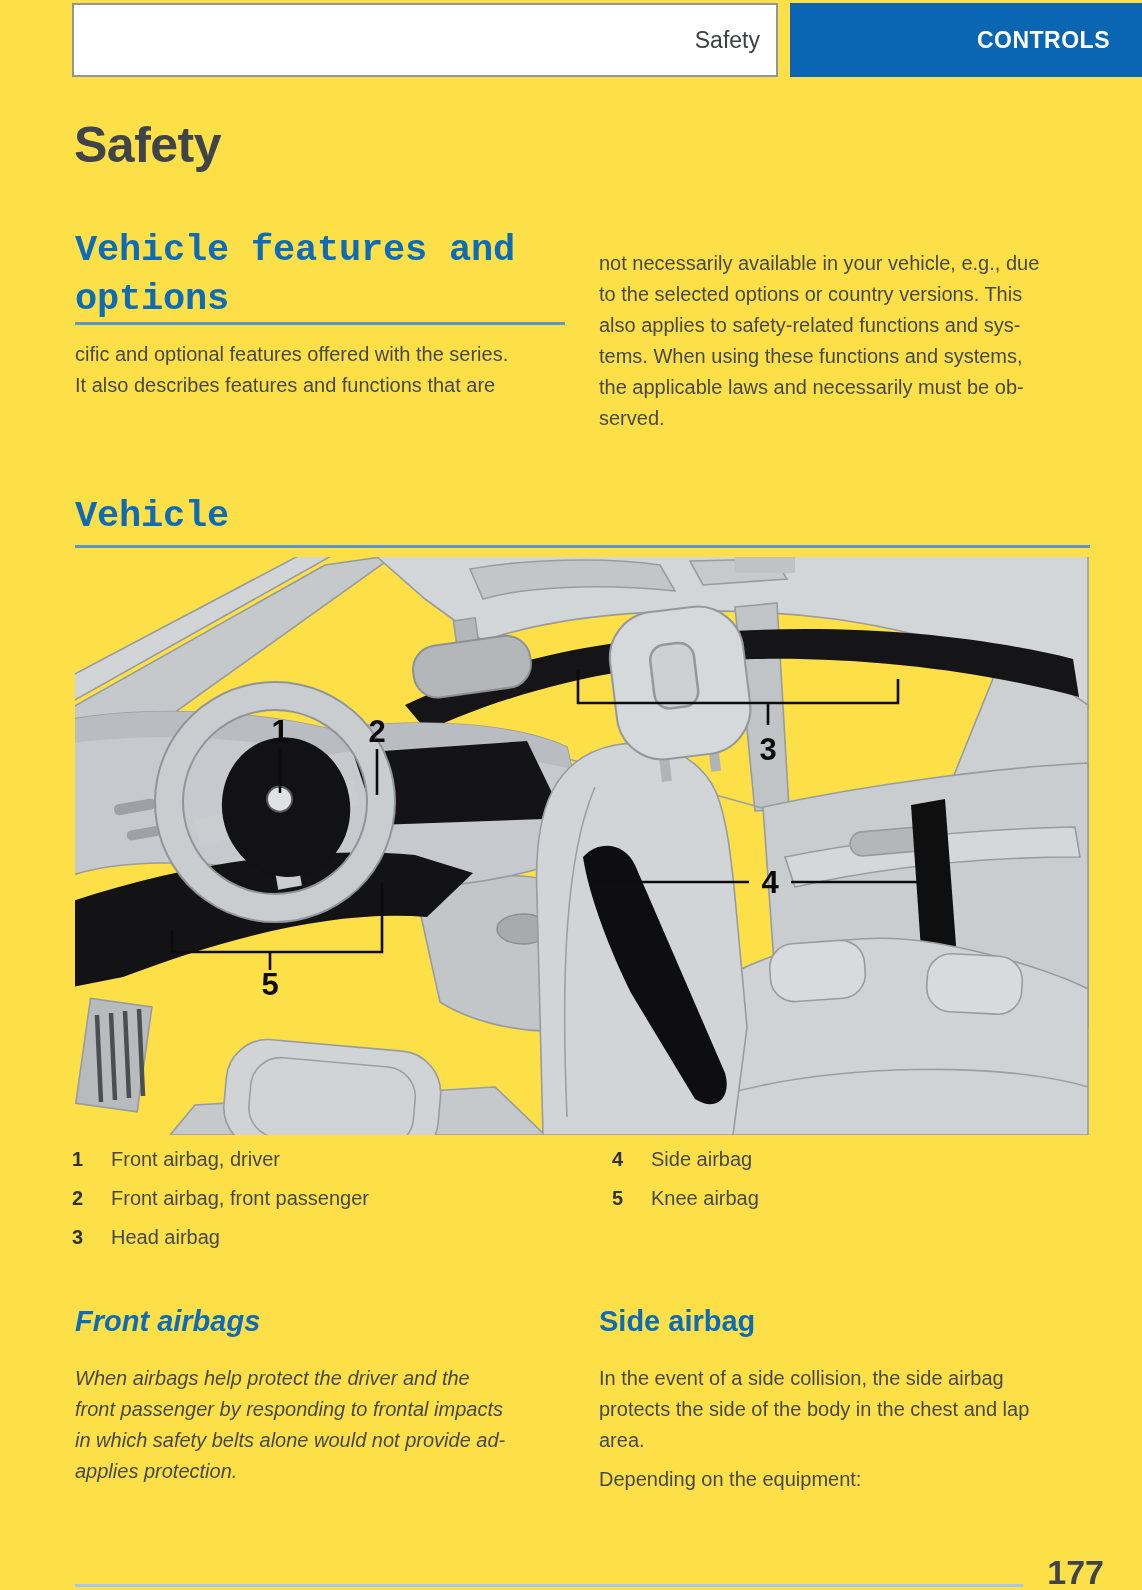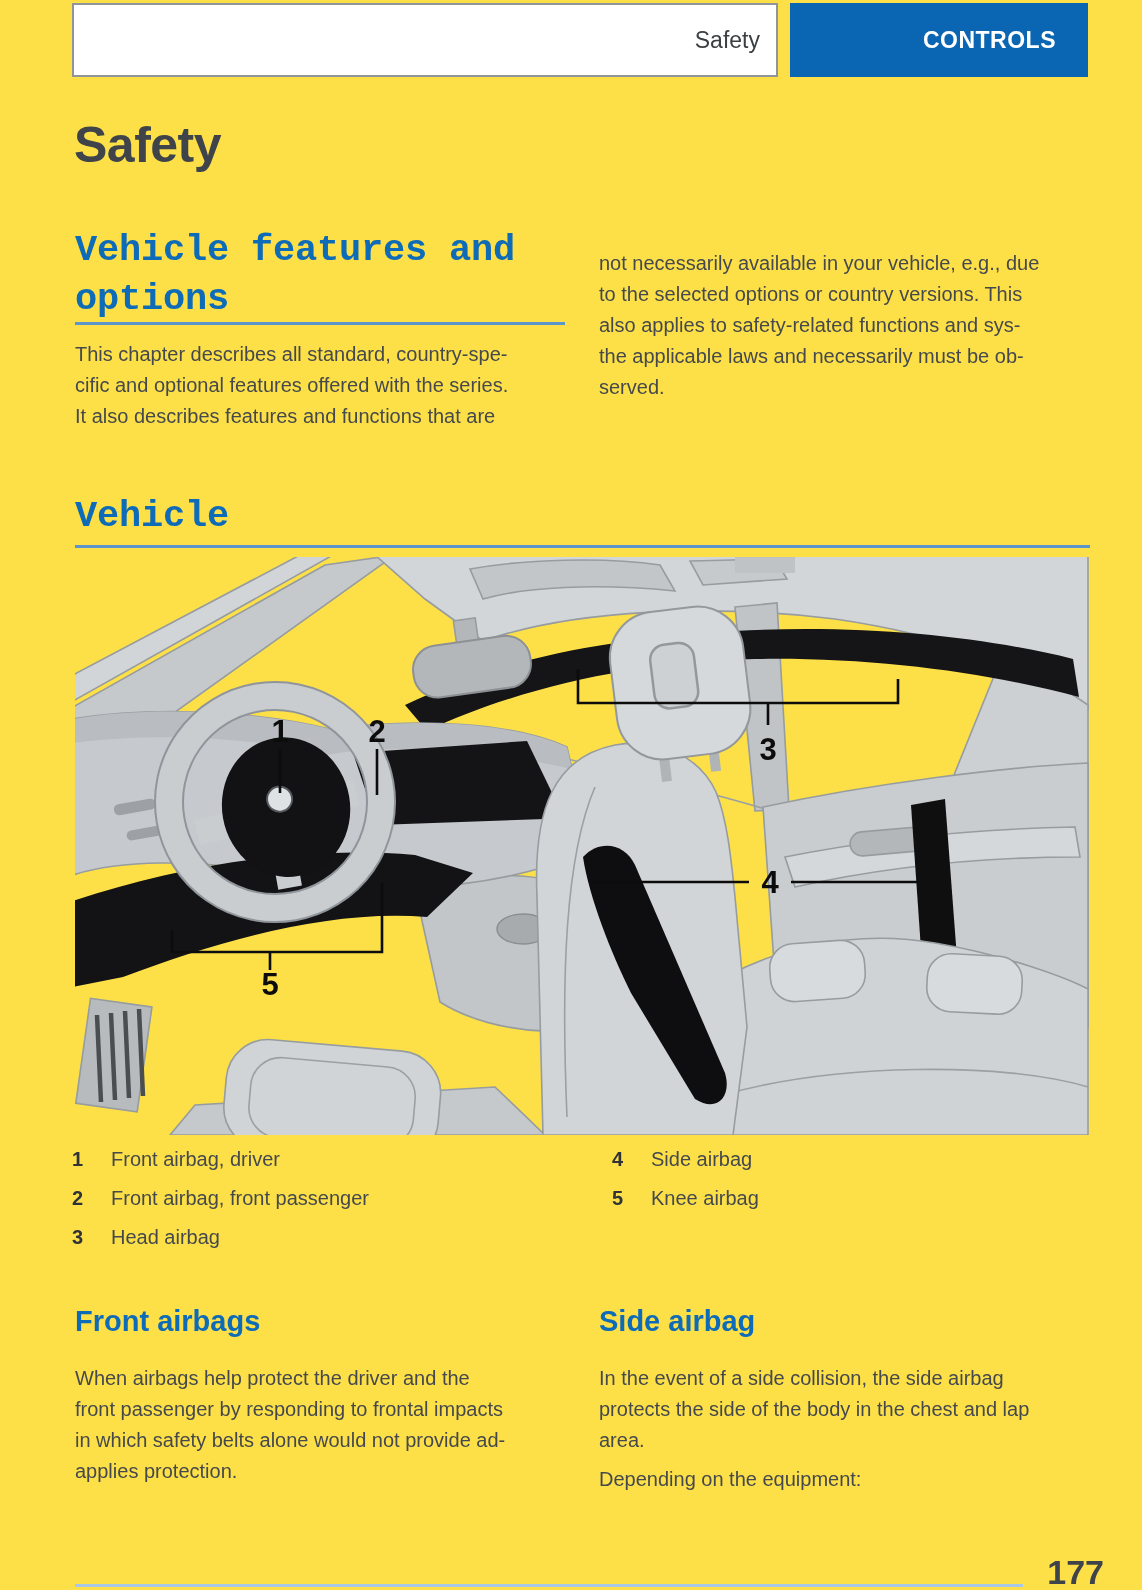--- a/index.html
+++ b/index.html
@@ -8,21 +8,21 @@
     font-family:"Liberation Sans",sans-serif;
   }
   
   .header-tab{
     position:absolute;left:72px;top:3px;width:706px;height:74px;
     border:2px solid #909599;box-sizing:border-box;background:#fff;
     display:flex;align-items:center;justify-content:flex-end;padding-right:16px;
     font-size:23px;color:#3c4043;
   }
   .header-chapter{
-    position:absolute;left:790px;top:3px;width:298px;height:74px;background:#0a65b2;
+    position:absolute;left:790px;top:3px;width:352px;height:74px;background:#0a65b2;
     display:flex;align-items:center;justify-content:flex-end;padding-right:32px;box-sizing:border-box;
     font-size:23px;font-weight:bold;color:#ffffff;letter-spacing:.5px;
   }
   .title{
     position:absolute;left:74px;top:116px;margin:0;
     font-size:50px;font-weight:bold;color:#3f444a;letter-spacing:-.5px;
   }
   .h2{
     font-size:37px;font-weight:bold;color:#0e6bb8;letter-spacing:-.2px;margin:0;font-family:Liberation Mono, monospace;
   }
@@ -37,21 +37,21 @@
   
   .figure{position:absolute;left:75px;top:557px;width:1015px;height:578px;}
   
   .legend{position:absolute;font-size:20px;line-height:39px;color:#45494d;}
   .legend-left{left:72px;top:1140px;}
   .legend-right{left:612px;top:1140px;}
   .legend-row{display:flex;}
   .legend-num{font-weight:bold;color:#2f3337;width:39px;flex:none;}
   
   .subsection{position:absolute;font-size:20px;line-height:31px;color:#45494d;}
-  .sub-front{left:75px;top:1305px;width:505px;}
+  .sub-front{left:75px;top:1305px;width:505px;font-style:italic;}
   .sub-side{left:599px;top:1305px;width:505px;}
   .h3{font-size:29px;font-weight:bold;color:#0e6bb8;margin:0 0 25px 0;line-height:33px;}
   .para2{margin-top:8px;}
   
   .footer-rule{position:absolute;left:75px;top:1584px;width:948px;height:3px;background:#a9c7e7;}
   .page-number{position:absolute;right:38px;top:1553px;font-size:34px;font-weight:bold;color:#3f444a;}
   
   .callout-line{stroke:#0c0c0c;stroke-width:2.6;fill:none;}
   .callout-num{font-family:"Liberation Sans",sans-serif;font-size:31px;font-weight:bold;fill:#0c0c0c;text-anchor:middle;}
   .outline{stroke:#969ca0;stroke-width:1.6;}
@@ -68,28 +68,28 @@
   <div class="header-chapter">
     <span>CONTROLS</span>
   </div>
 
   <h1 class="title">Safety</h1>
 
   <h2 class="h2 vf-heading">Vehicle features and options</h2>
   <div class="rule vf-rule"></div>
 
   <div class="body-col vf-left">
-    <div>This chapter describes all standard, country-spe-</div>
     <div>cific and optional features offered with the series.</div>
     <div>It also describes features and functions that are</div>
   </div>
   <div class="body-col vf-right">
     <div>not necessarily available in your vehicle, e.g., due</div>
     <div>to the selected options or country versions. This</div>
     <div>also applies to safety-related functions and sys-</div>
+    <div>tems. When using these functions and systems,</div>
     <div>the applicable laws and necessarily must be ob-</div>
     <div>served.</div>
   </div>
 
   <h2 class="h2 airbags-heading">Vehicle</h2>
   <div class="rule airbags-rule"></div>
 
   <div class="figure">
     <svg width="1015" height="578" viewBox="0 0 1015 578" xmlns="http://www.w3.org/2000/svg">
 

